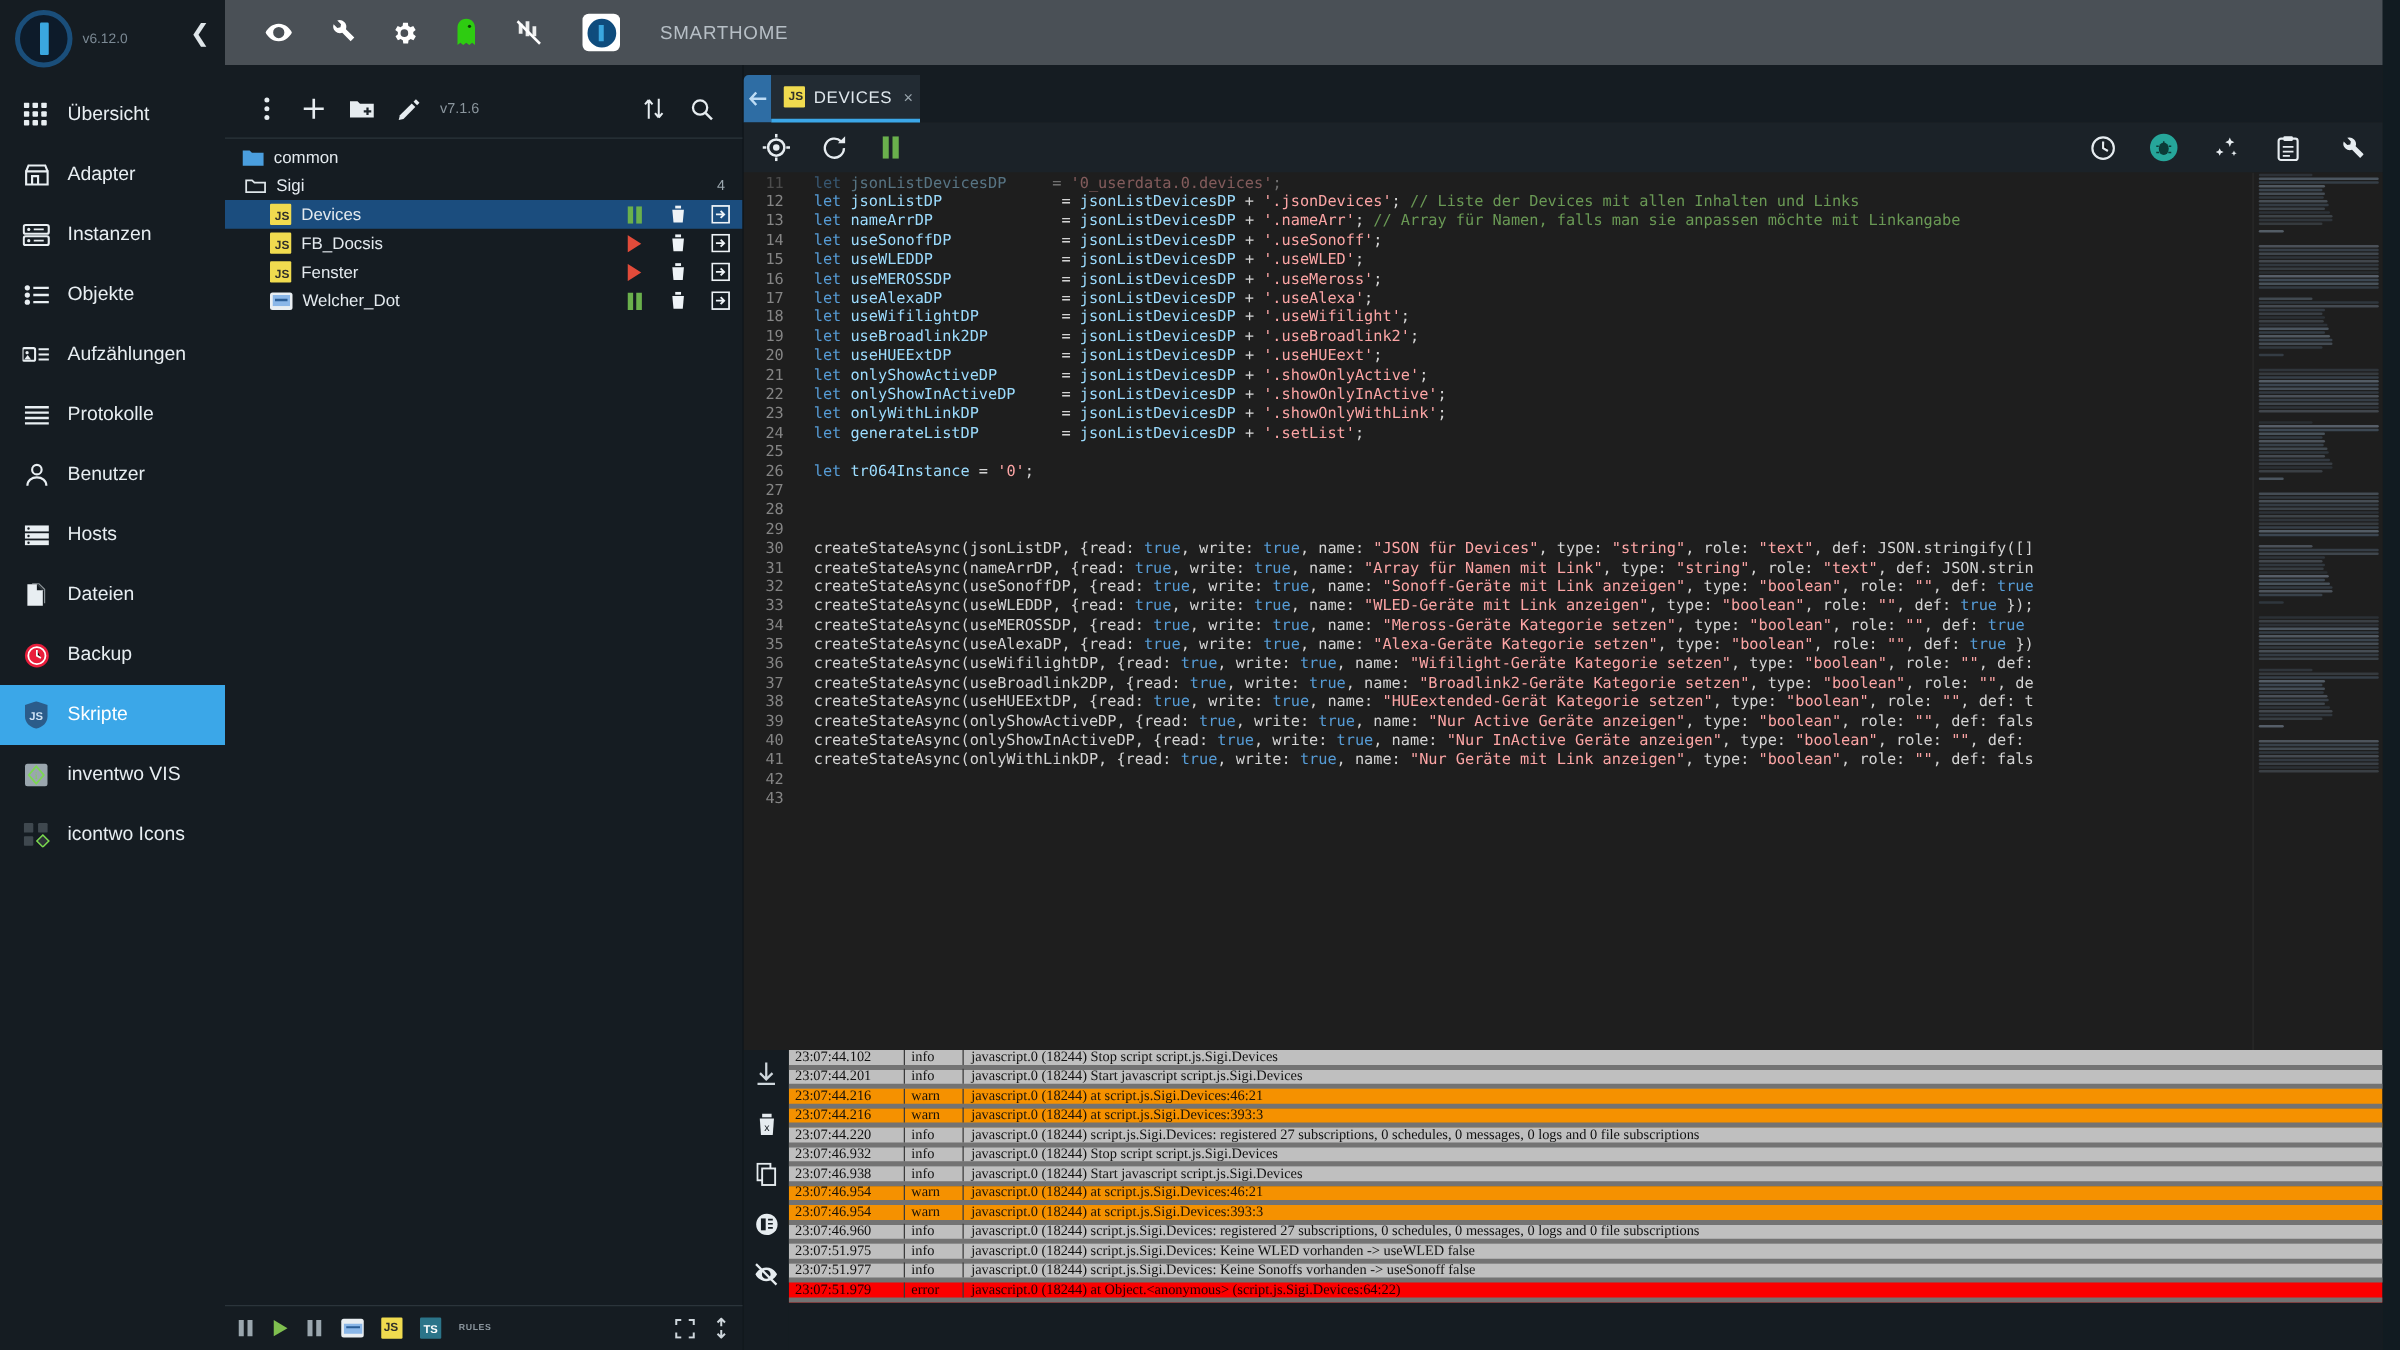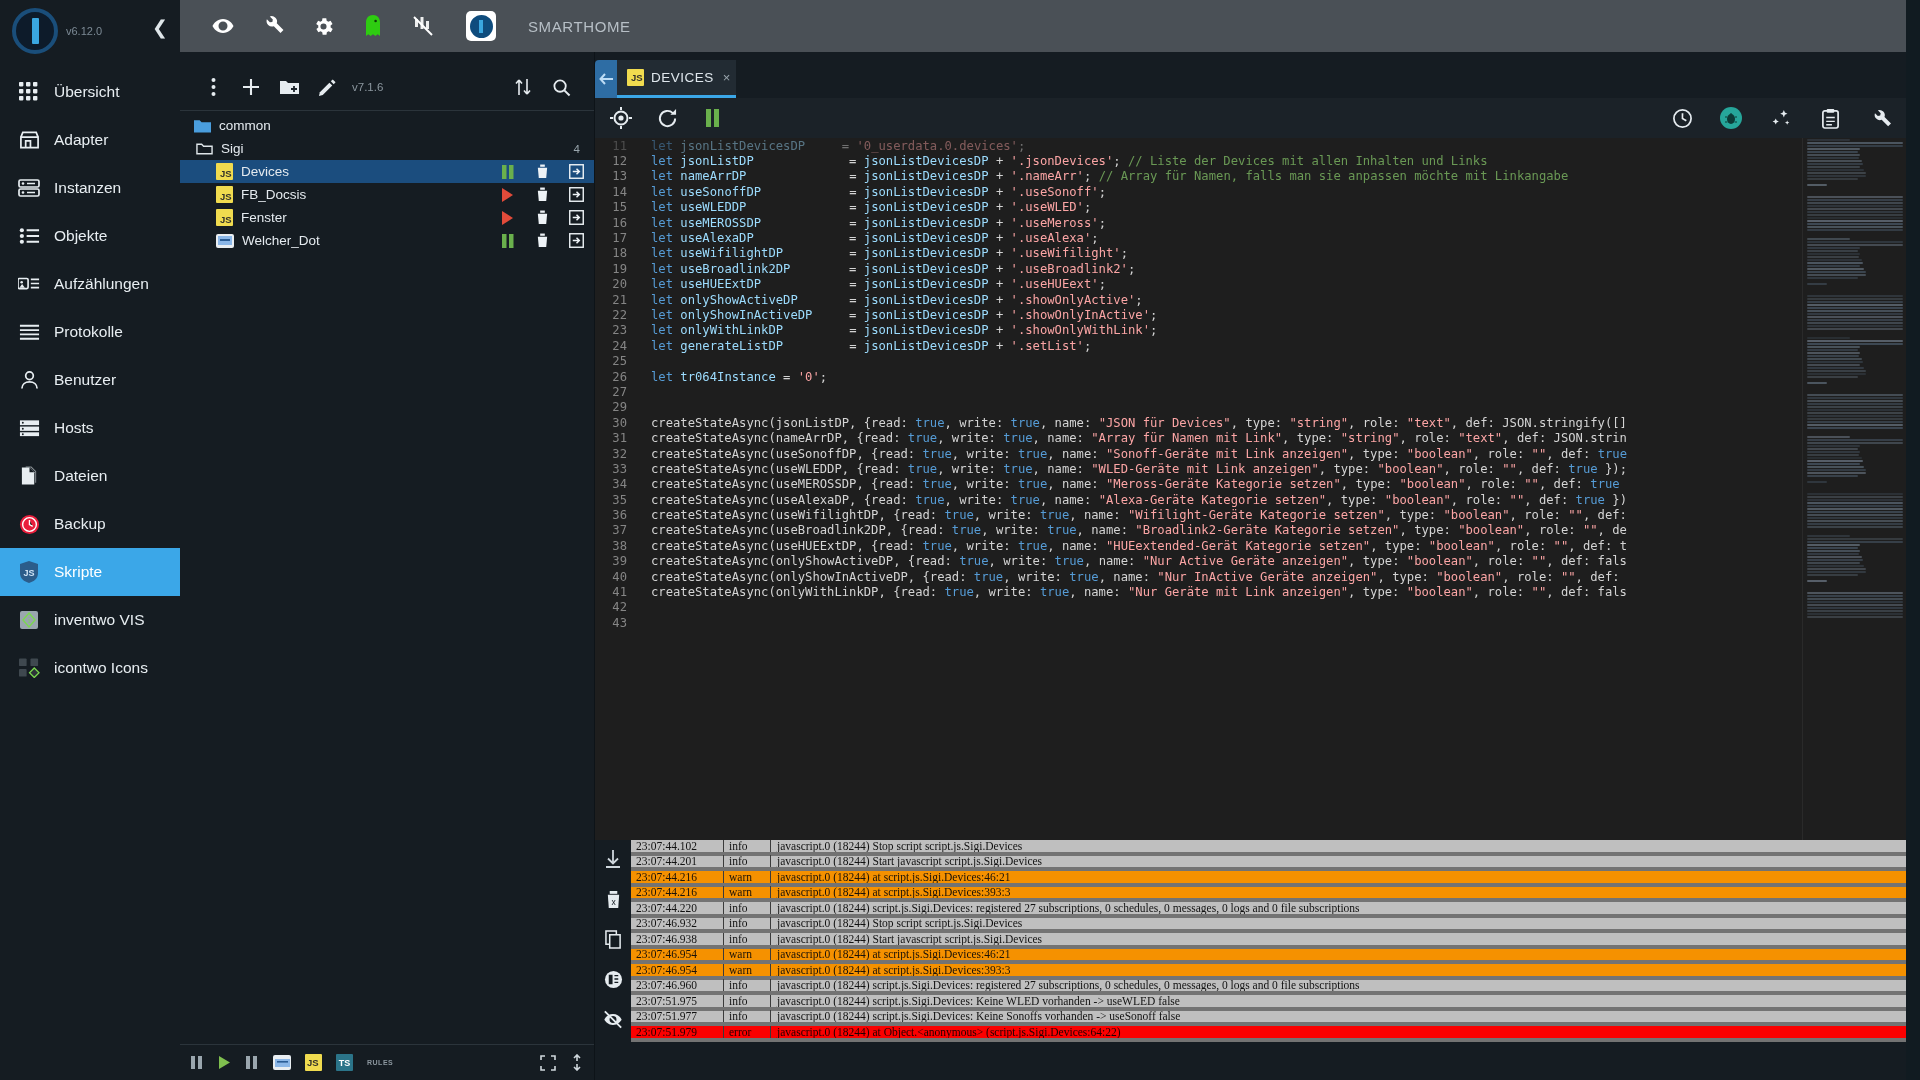--- a/index.html
+++ b/index.html
@@ -673,20 +673,21 @@
               <div class="code-line"><span class="ln">18</span><span class="lc"><span class="k">let </span><span class="p">useWifilightDP</span><span class="o">         = </span><span class="p">jsonListDevicesDP</span><span class="o"> + </span><span class="s">'.useWifilight'</span><span class="o">;</span></span></div>
               <div class="code-line"><span class="ln">19</span><span class="lc"><span class="k">let </span><span class="p">useBroadlink2DP</span><span class="o">        = </span><span class="p">jsonListDevicesDP</span><span class="o"> + </span><span class="s">'.useBroadlink2'</span><span class="o">;</span></span></div>
               <div class="code-line"><span class="ln">20</span><span class="lc"><span class="k">let </span><span class="p">useHUEExtDP</span><span class="o">            = </span><span class="p">jsonListDevicesDP</span><span class="o"> + </span><span class="s">'.useHUEext'</span><span class="o">;</span></span></div>
               <div class="code-line"><span class="ln">21</span><span class="lc"><span class="k">let </span><span class="p">onlyShowActiveDP</span><span class="o">       = </span><span class="p">jsonListDevicesDP</span><span class="o"> + </span><span class="s">'.showOnlyActive'</span><span class="o">;</span></span></div>
               <div class="code-line"><span class="ln">22</span><span class="lc"><span class="k">let </span><span class="p">onlyShowInActiveDP</span><span class="o">     = </span><span class="p">jsonListDevicesDP</span><span class="o"> + </span><span class="s">'.showOnlyInActive'</span><span class="o">;</span></span></div>
               <div class="code-line"><span class="ln">23</span><span class="lc"><span class="k">let </span><span class="p">onlyWithLinkDP</span><span class="o">         = </span><span class="p">jsonListDevicesDP</span><span class="o"> + </span><span class="s">'.showOnlyWithLink'</span><span class="o">;</span></span></div>
               <div class="code-line"><span class="ln">24</span><span class="lc"><span class="k">let </span><span class="p">generateListDP</span><span class="o">         = </span><span class="p">jsonListDevicesDP</span><span class="o"> + </span><span class="s">'.setList'</span><span class="o">;</span></span></div>
               <div class="code-line"><span class="ln">25</span><span class="lc"></span></div>
               <div class="code-line"><span class="ln">26</span><span class="lc"><span class="k">let </span><span class="p">tr064Instance</span><span class="o"> = </span><span class="s">'0'</span><span class="o">;</span></span></div>
               <div class="code-line"><span class="ln">27</span><span class="lc"></span></div>
+              <div class="code-line"><span class="ln">28</span><span class="lc"></span></div>
               <div class="code-line"><span class="ln">29</span><span class="lc"></span></div>
               <div class="code-line"><span class="ln">30</span><span class="lc"><span class="o">createStateAsync(jsonListDP, {read: </span><span class="b">true</span><span class="o">, write: </span><span class="b">true</span><span class="o">, name: </span><span class="s">"JSON für Devices"</span><span class="o">, type: </span><span class="s">"string"</span><span class="o">, role: </span><span class="s">"text"</span><span class="o">, def: JSON.stringify([]</span></span></div>
               <div class="code-line"><span class="ln">31</span><span class="lc"><span class="o">createStateAsync(nameArrDP, {read: </span><span class="b">true</span><span class="o">, write: </span><span class="b">true</span><span class="o">, name: </span><span class="s">"Array für Namen mit Link"</span><span class="o">, type: </span><span class="s">"string"</span><span class="o">, role: </span><span class="s">"text"</span><span class="o">, def: JSON.strin</span></span></div>
               <div class="code-line"><span class="ln">32</span><span class="lc"><span class="o">createStateAsync(useSonoffDP, {read: </span><span class="b">true</span><span class="o">, write: </span><span class="b">true</span><span class="o">, name: </span><span class="s">"Sonoff-Geräte mit Link anzeigen"</span><span class="o">, type: </span><span class="s">"boolean"</span><span class="o">, role: </span><span class="s">""</span><span class="o">, def: </span><span class="b">true</span></span></div>
               <div class="code-line"><span class="ln">33</span><span class="lc"><span class="o">createStateAsync(useWLEDDP, {read: </span><span class="b">true</span><span class="o">, write: </span><span class="b">true</span><span class="o">, name: </span><span class="s">"WLED-Geräte mit Link anzeigen"</span><span class="o">, type: </span><span class="s">"boolean"</span><span class="o">, role: </span><span class="s">""</span><span class="o">, def: </span><span class="b">true</span><span class="o"> });</span></span></div>
               <div class="code-line"><span class="ln">34</span><span class="lc"><span class="o">createStateAsync(useMEROSSDP, {read: </span><span class="b">true</span><span class="o">, write: </span><span class="b">true</span><span class="o">, name: </span><span class="s">"Meross-Geräte Kategorie setzen"</span><span class="o">, type: </span><span class="s">"boolean"</span><span class="o">, role: </span><span class="s">""</span><span class="o">, def: </span><span class="b">true</span></span></div>
               <div class="code-line"><span class="ln">35</span><span class="lc"><span class="o">createStateAsync(useAlexaDP, {read: </span><span class="b">true</span><span class="o">, write: </span><span class="b">true</span><span class="o">, name: </span><span class="s">"Alexa-Geräte Kategorie setzen"</span><span class="o">, type: </span><span class="s">"boolean"</span><span class="o">, role: </span><span class="s">""</span><span class="o">, def: </span><span class="b">true</span><span class="o"> })</span></span></div>
               <div class="code-line"><span class="ln">36</span><span class="lc"><span class="o">createStateAsync(useWifilightDP, {read: </span><span class="b">true</span><span class="o">, write: </span><span class="b">true</span><span class="o">, name: </span><span class="s">"Wifilight-Geräte Kategorie setzen"</span><span class="o">, type: </span><span class="s">"boolean"</span><span class="o">, role: </span><span class="s">""</span><span class="o">, def:</span></span></div>
               <div class="code-line"><span class="ln">37</span><span class="lc"><span class="o">createStateAsync(useBroadlink2DP, {read: </span><span class="b">true</span><span class="o">, write: </span><span class="b">true</span><span class="o">, name: </span><span class="s">"Broadlink2-Geräte Kategorie setzen"</span><span class="o">, type: </span><span class="s">"boolean"</span><span class="o">, role: </span><span class="s">""</span><span class="o">, de</span></span></div>
               <div class="code-line"><span class="ln">38</span><span class="lc"><span class="o">createStateAsync(useHUEExtDP, {read: </span><span class="b">true</span><span class="o">, write: </span><span class="b">true</span><span class="o">, name: </span><span class="s">"HUEextended-Gerät Kategorie setzen"</span><span class="o">, type: </span><span class="s">"boolean"</span><span class="o">, role: </span><span class="s">""</span><span class="o">, def: t</span></span></div>

